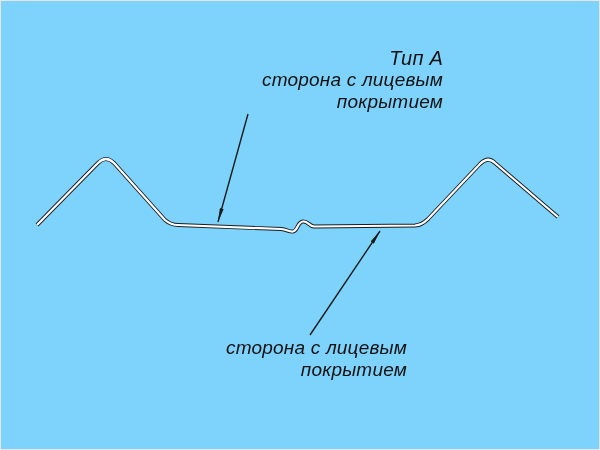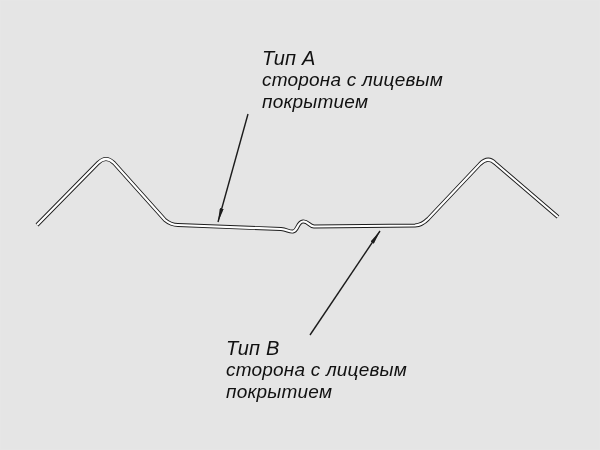--- a/index.html
+++ b/index.html
@@ -4,25 +4,26 @@
 <style>
   html, body {
     margin: 0;
     padding: 0;
     background: #ffffff;
   }
   #canvas {
     position: relative;
     width: 600px;
     height: 450px;
-    background: #e5e5e5;
+    background: #7dd3fc;
     border: 1px solid #e6e6e6;
     box-sizing: border-box;
     overflow: hidden;
     font-family: "Liberation Sans", sans-serif;
+    text-align: right;
   }
   svg.drawing {
     position: absolute;
     left: 0;
     top: 0;
   }
   .callout {
     position: absolute;
     color: #111111;
     font-style: italic;
@@ -83,18 +84,17 @@
     <path d="M 309 334 L 379 230" fill="none" stroke-width="1.4" marker-end="url(#arrow)" stroke="#1c1c1c"></path>
   </svg>
 
   <div class="callout" style="left: 261px; top: 46px;">
     <div class="type-line">Тип А</div>
     <div>сторона с лицевым</div>
     <div>покрытием</div>
   </div>
 
   <div class="callout" style="left: 225px; top: 336px;">
-    <div class="type-line">Тип В</div>
     <div>сторона с лицевым</div>
     <div>покрытием</div>
   </div>
 
 </div>
 
 </body></html>

